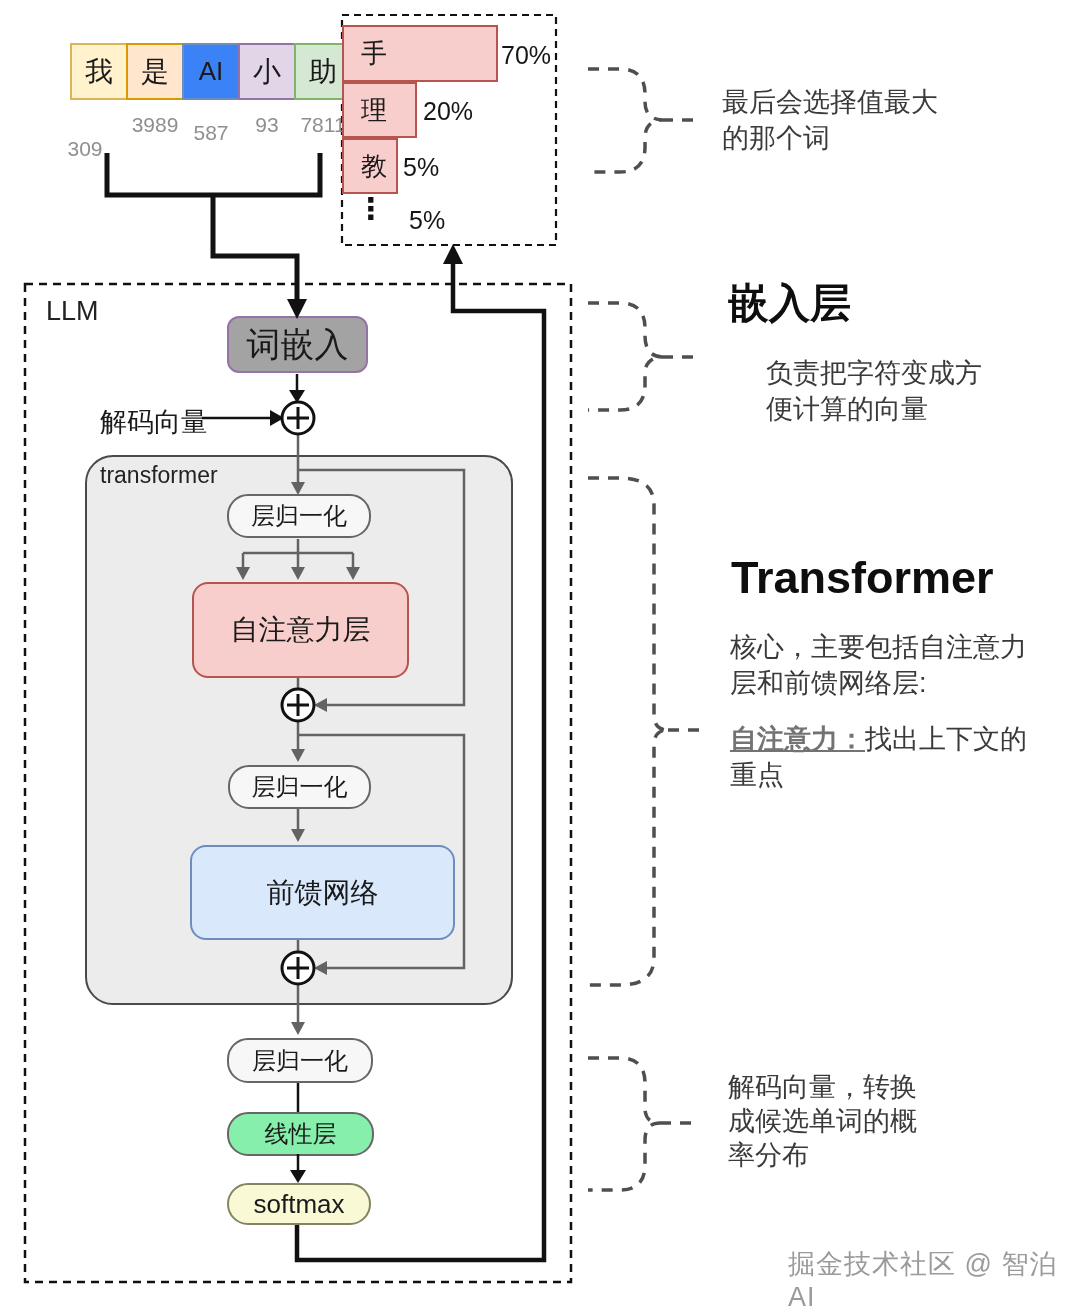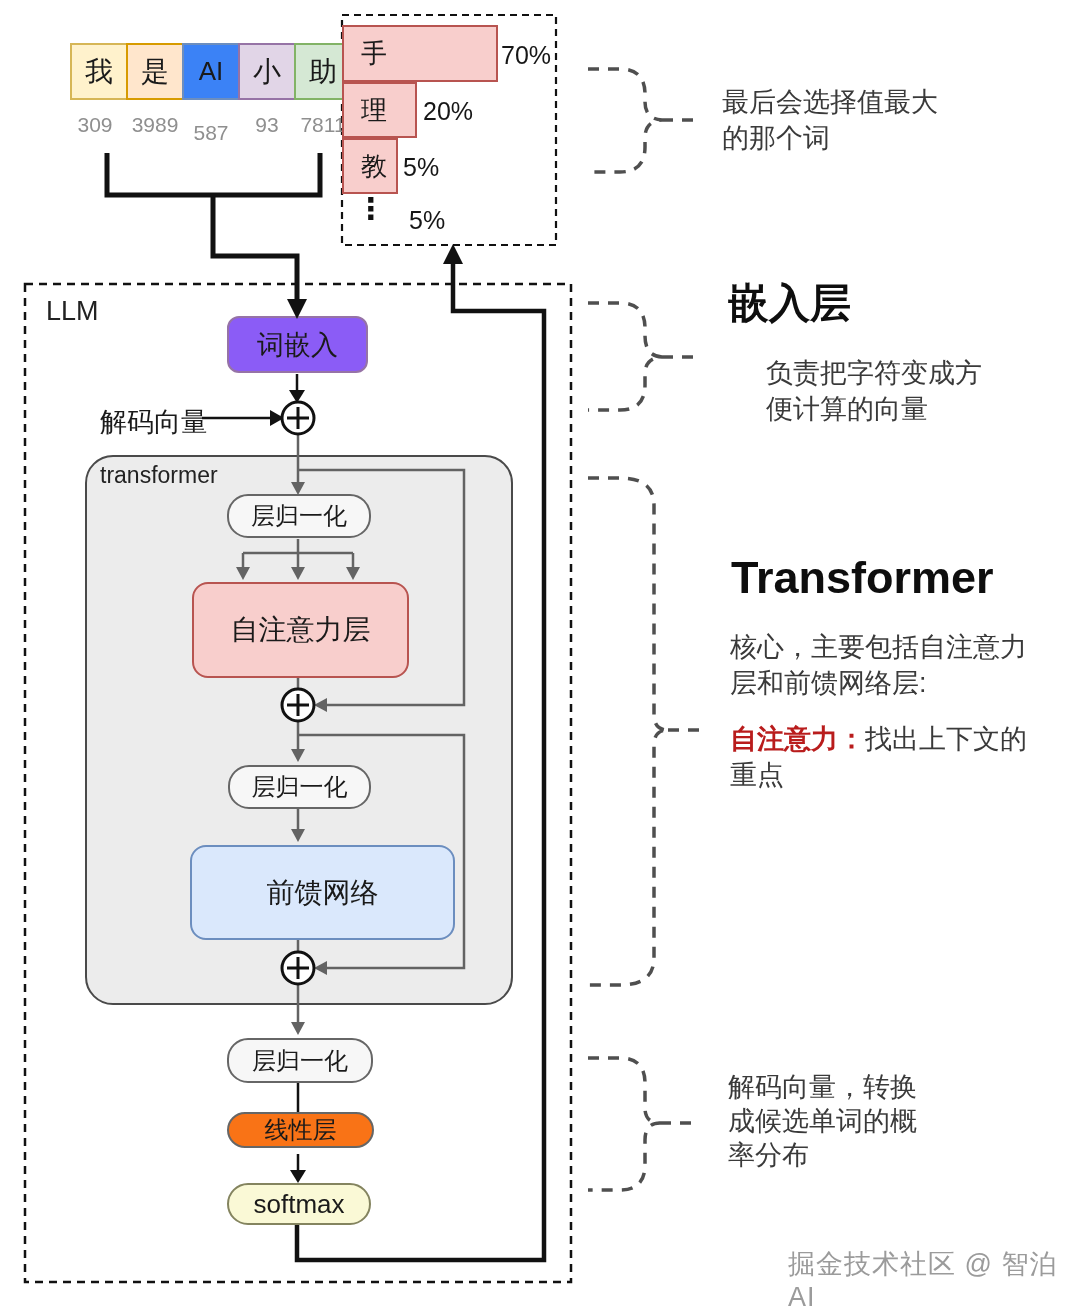--- a/index.html
+++ b/index.html
@@ -23,21 +23,21 @@
     justify-content:center;background:#F7F7F7;border:2px solid #666;border-radius:21px;
     font-size:24px;color:#1a1a1a;}
   
   .transformer-box{position:absolute;left:85px;top:455px;width:428px;height:550px;
     background:#ECECEC;border:2px solid #4a4a4a;border-radius:28px;box-sizing:border-box;}
   .container-label{position:absolute;font-size:23px;color:#222;}
   
   .ann-body{position:absolute;font-size:27px;line-height:36px;color:#3a3a3a;white-space:pre-line;}
   .ann-title{position:absolute;font-weight:bold;color:#0e0e0e;}
   .ann-mixed{position:absolute;width:326px;font-size:27px;line-height:36px;color:#3a3a3a;white-space:pre-line;}
-  .ann-mixed b{color:#b91c1c;}
+  .ann-mixed b{color:#737373;text-decoration:underline;}
   .watermark{position:absolute;left:788px;top:1246px;font-size:27px;color:#9b9b9b;letter-spacing:1px;}
   .dots{position:absolute;left:356px;top:194px;font-size:30px;font-weight:bold;color:#111;line-height:1;}
 </style>
 </head>
 <body>
 
 <div id="stage">
 
   <svg class="layer" width="1080" height="1307" viewBox="0 0 1080 1307">
     <rect x="342" y="15" width="214" height="230" fill="none" stroke="#111" stroke-width="2.2" stroke-dasharray="7 5"></rect>
@@ -53,21 +53,21 @@
   <div class="token-box" style="left:182px;background:#3b82f6;border-color:#6C8EBF;font-size:26px;">
       <span>AI</span>
     </div>
   <div class="token-box" style="left:238px;background:#E1D5E7;border-color:#9673A6;">
       <span>小</span>
     </div>
   <div class="token-box" style="left:294px;background:#D5E8D4;border-color:#82B366;">
       <span>助</span>
     </div>
 
-  <div class="token-id" style="left:66px;">309</div>
+  <div class="token-id" style="left:56px;margin-top:24px;">309</div>
   <div class="token-id" style="left:126px;">3989</div>
   <div class="token-id" style="left:182px;margin-top:8px;">587</div>
   <div class="token-id" style="left:238px;">93</div>
   <div class="token-id" style="left:294px;">7811</div>
 
   <div class="bar" style="left:342px;top:25px;width:156px;height:57px;">
       <span>手</span>
     </div>
   <div class="bar" style="left:342px;top:82px;width:75px;height:56px;">
       <span>理</span>
@@ -79,30 +79,30 @@
   <div class="pct" style="left:423px;top:97px;">20%</div>
   <div class="pct" style="left:403px;top:153px;">5%</div>
   <div class="dots">⋮</div>
   <div class="pct" style="left:409px;top:206px;">5%</div>
 
   <div class="container-label" style="left:46px;top:296px;font-size:27px;">LLM</div>
 
   <div class="transformer-box"></div>
   <div class="container-label" style="left:100px;top:462px;">transformer</div>
 
-  <div class="node" style="left:227px;top:316px;width:141px;height:57px;background:#8b5cf6;border-color:#9673A6;border-radius:12px;font-size:27px;">词嵌入</div>
+  <div class="node" style="left:227px;top:316px;width:141px;height:57px;background:#a3a3a3;border-color:#9673A6;border-radius:12px;font-size:34px;">词嵌入</div>
   <div class="container-label" style="left:100px;top:404px;font-size:27px;color:#1a1a1a;">解码向量</div>
 
   <div class="node" style="left:227px;top:494px;width:144px;height:44px;">层归一化</div>
   <div class="node" style="left:192px;top:582px;width:217px;height:96px;background:#F8CECC;border-color:#B85450;border-radius:16px;font-size:28px;">自注意力层</div>
   <div class="node" style="left:228px;top:765px;width:143px;height:44px;">层归一化</div>
   <div class="node" style="left:190px;top:845px;width:265px;height:95px;background:#DAE8FC;border-color:#6C8EBF;border-radius:16px;font-size:28px;">前馈网络</div>
 
   <div class="node" style="left:227px;top:1038px;width:146px;height:45px;">层归一化</div>
-  <div class="node" style="left:227px;top:1112px;width:147px;height:36px;background:#f97316;">线性层</div>
+  <div class="node" style="left:227px;top:1112px;width:147px;height:44px;background:#86efac;">线性层</div>
   <div class="node" style="left:227px;top:1183px;width:144px;height:42px;background:#FAF9D6;border-color:#84845f;font-size:26px;">softmax</div>
 
   <div class="ann-body" style="left:722px;top:84px;">最后会选择值最大
 的那个词</div>
 
   <div class="ann-title" style="left:728px;top:276px;font-size:41px;">嵌入层</div>
   <div class="ann-body" style="left:766px;top:355px;">负责把字符变成方
 便计算的向量</div>
 
   <div class="ann-title" style="left:731px;top:552px;font-size:45px;">Transformer</div>

